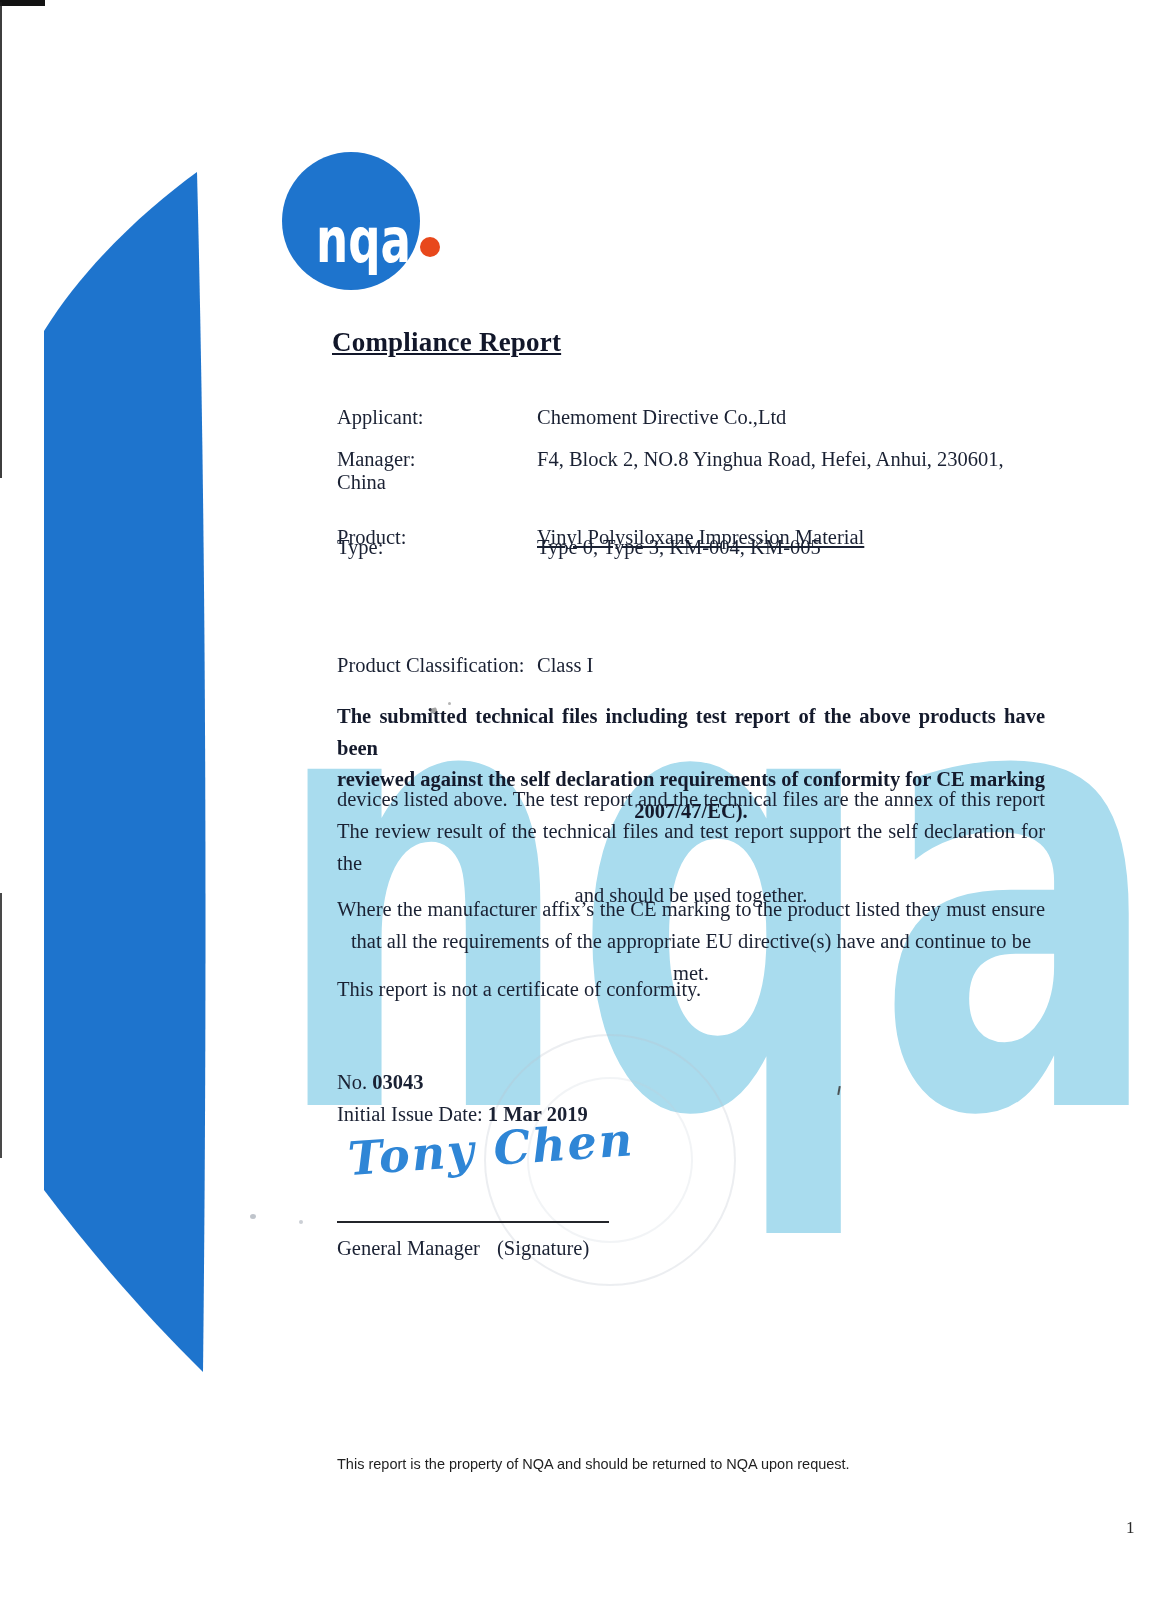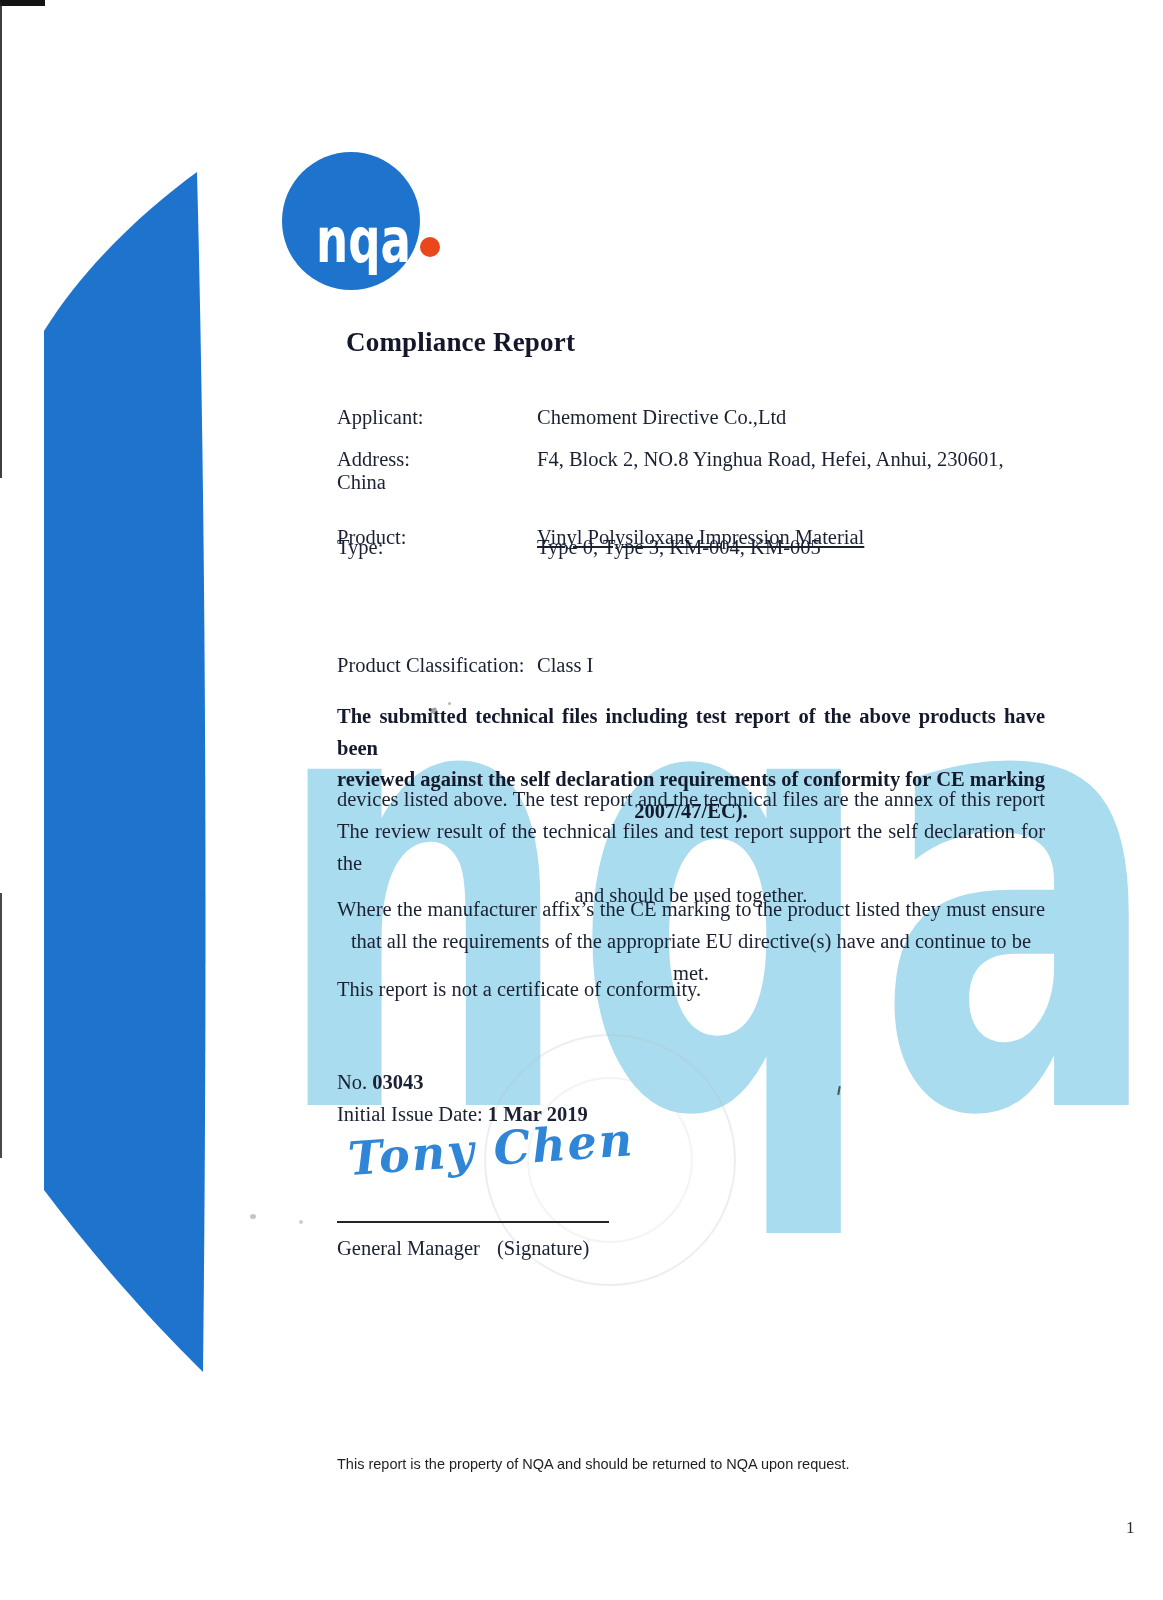--- a/index.html
+++ b/index.html
@@ -50,27 +50,27 @@
     <text x="272" y="1105" font-family="DejaVu Sans, sans-serif" font-weight="bold" font-size="615" fill="#a9dcee" textLength="890" lengthAdjust="spacingAndGlyphs">nqa</text>
 
     <circle cx="610" cy="1160" r="125" fill="none" stroke="#b9c2cc" stroke-width="2" opacity="0.28"></circle>
     <circle cx="610" cy="1160" r="82" fill="none" stroke="#c4ccd4" stroke-width="2" opacity="0.22"></circle>
 
     <circle cx="351" cy="221" r="69" fill="#1e74cd"></circle>
     <text x="316" y="262" font-family="DejaVu Sans, sans-serif" font-weight="bold" font-size="62" fill="#ffffff" textLength="95" lengthAdjust="spacingAndGlyphs">nqa</text>
     <circle cx="430" cy="247" r="10" fill="#e8481c"></circle>
   </svg>
 
-  <div class="abs title" style="left:346px;top:327px;">Compliance Report</div>
+  <div class="abs title" style="left:332px;top:327px;text-decoration:underline;">Compliance Report</div>
 
   <div class="abs fieldrow" style="top:406px;">
     <span class="lbl">Applicant:</span><span>Chemoment Directive Co.,Ltd</span>
   </div>
   <div class="abs fieldrow" style="top:448px;">
-    <span class="lbl">Address:</span><span>F4, Block 2, NO.8 Yinghua Road, Hefei, Anhui, 230601, China</span>
+    <span class="lbl">Manager:</span><span>F4, Block 2, NO.8 Yinghua Road, Hefei, Anhui, 230601, China</span>
   </div>
   <div class="abs fieldrow" style="top:526px;text-decoration:underline;">
     <span class="lbl">Product:</span><span>Vinyl Polysiloxane Impression Material</span>
   </div>
   <div class="abs fieldrow" style="top:536px;">
     <span class="lbl">Type:</span><span>Type 0, Type 3, KM-004, KM-005</span>
   </div>
   <div class="abs fieldrow" style="top:645px;margin-top:9px;">
     <span class="lbl">Product Classification:</span><span>Class I</span>
   </div>

